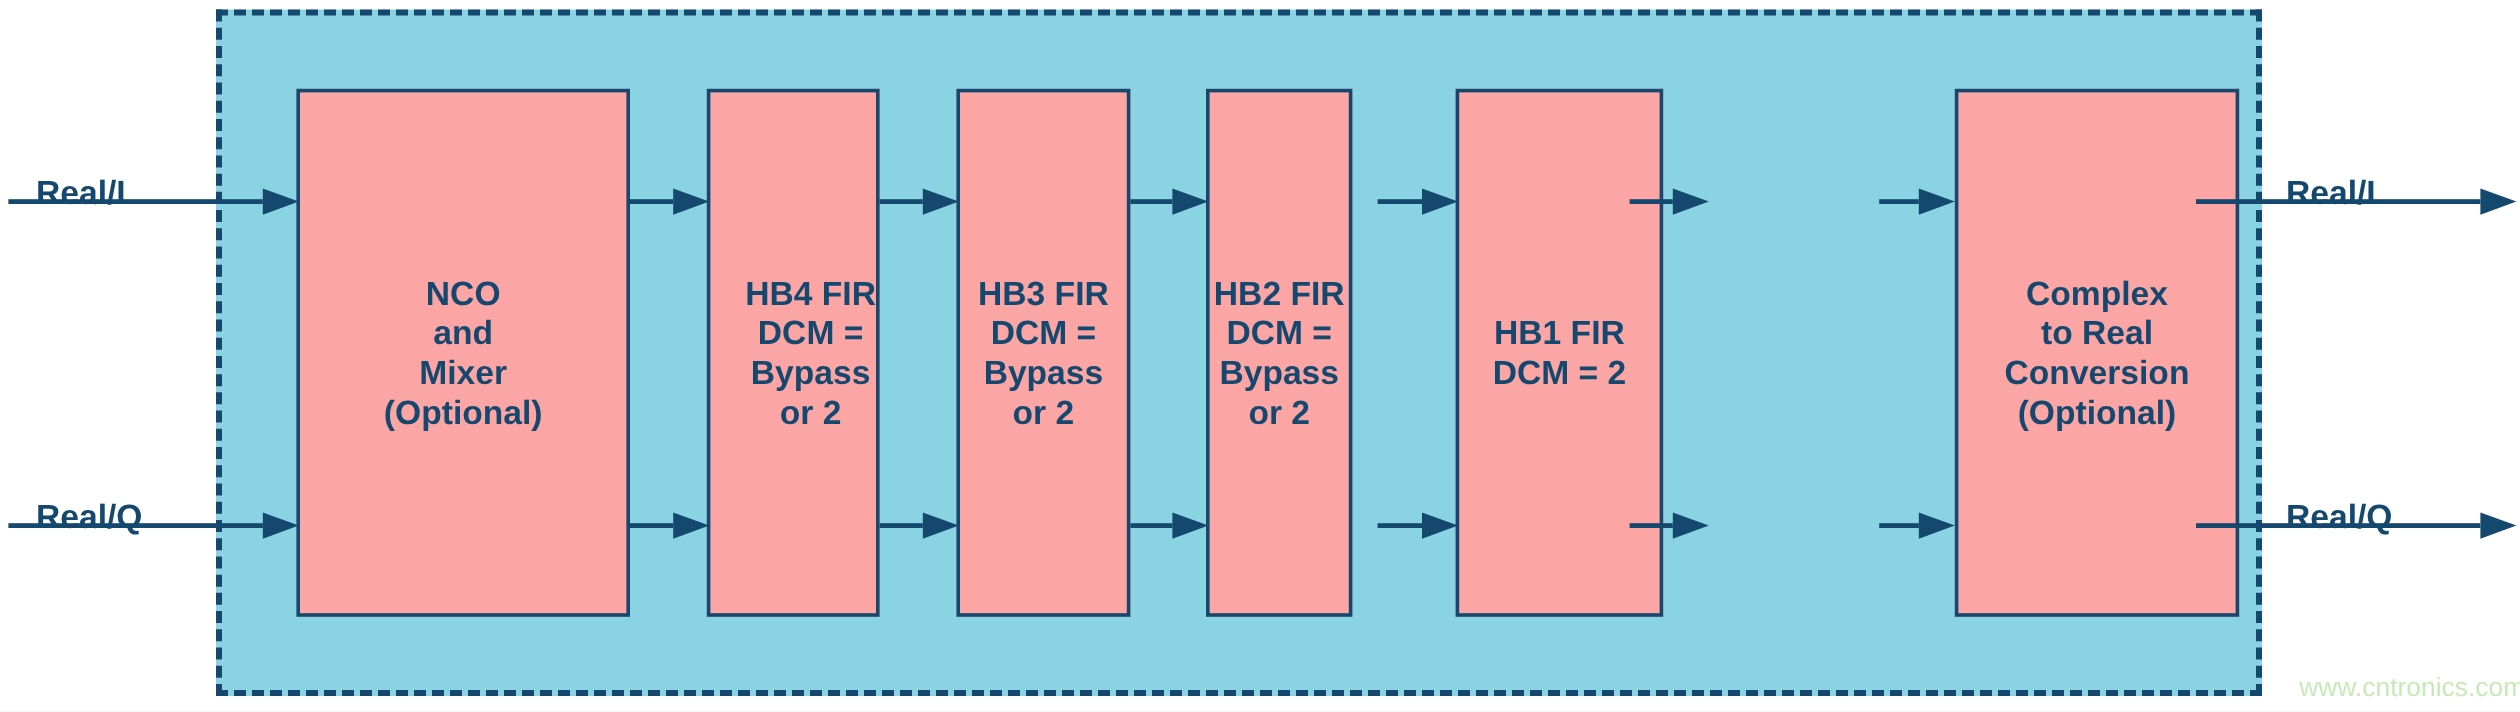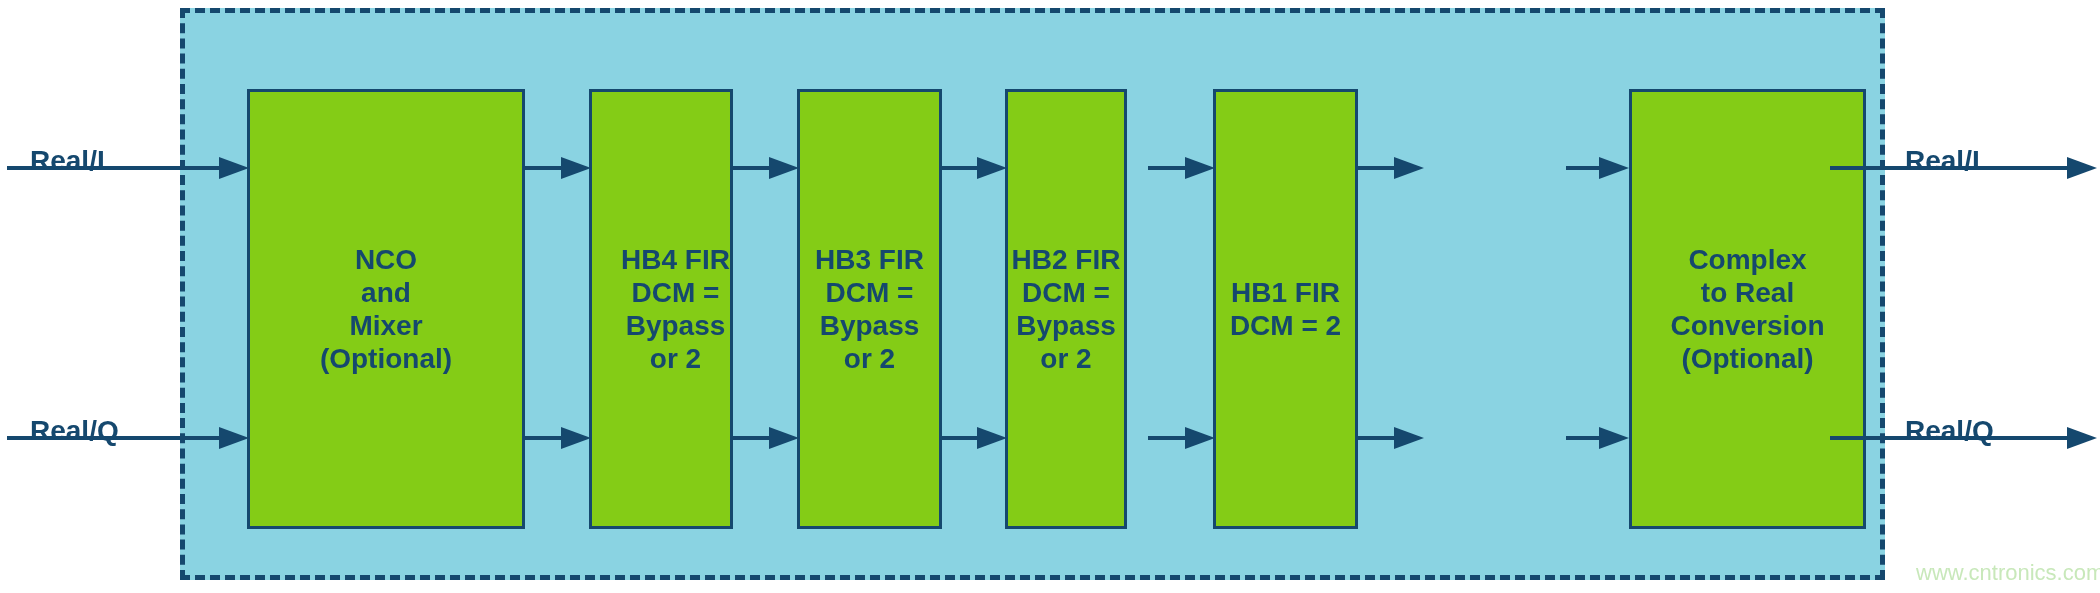--- a/index.html
+++ b/index.html
@@ -14,23 +14,23 @@
   .panel{
     position:absolute;
     left:180px;top:8px;width:1705px;height:572px;
     box-sizing:border-box;
     background:#8ad3e2;
     border:5px dashed #15486e;
   }
   
   .block{
     position:absolute;
-    top:89px;height:440px;
+    top:74px;height:440px;
     box-sizing:border-box;
-    background:#84cc16;
+    background:#fca5a5;
     border:3px solid #15486e;
     display:flex;align-items:center;justify-content:center;
     z-index:2;
   }
   .block-label{
     white-space:pre-line;
     text-align:center;
     color:#15486e;
     font-size:28px;font-weight:bold;line-height:33px;
   }
@@ -80,21 +80,21 @@
 DCM =
 Bypass
 or 2</span>
   </div>
   <div class="block" style="left:1005px;width:122px;justify-content:center;">
     <span class="block-label">HB2 FIR
 DCM =
 Bypass
 or 2</span>
   </div>
-  <div class="block" style="left:1213px;width:145px;">
+  <div class="block" style="left:1213px;width:173px;">
     <span class="block-label">HB1 FIR
 DCM = 2</span>
   </div>
   <div class="block" style="left:1629px;width:237px;">
     <span class="block-label">Complex
 to Real
 Conversion
 (Optional)</span>
   </div>
 

